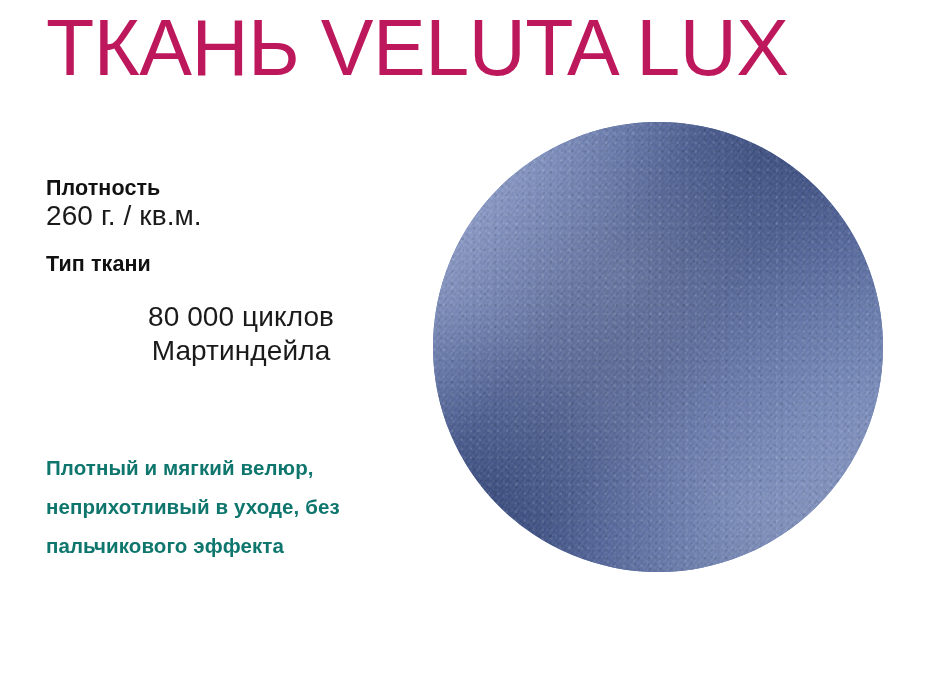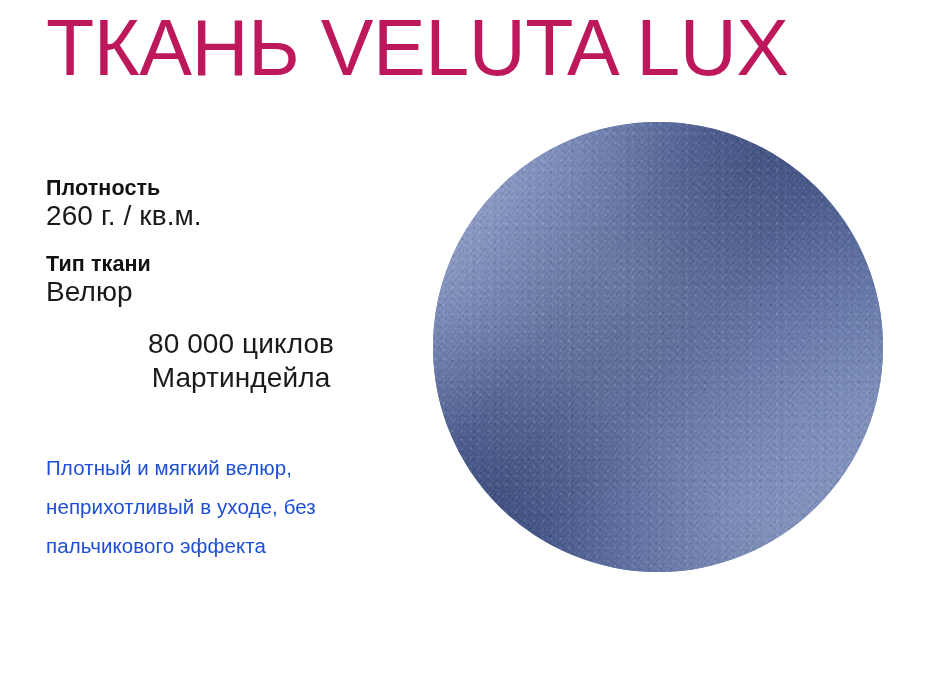--- a/index.html
+++ b/index.html
@@ -69,22 +69,22 @@
   }
 
   
   .description {
     position: absolute;
     left: 46px;
     top: 448px;
     width: 380px;
     font-size: 20.5px;
     line-height: 39px;
-    font-weight: 400;
-    color: #1d4ed8;
+    font-weight: 700;
+    color: #0f766e;
     letter-spacing: 0.1px;
   }
 
   
   .swatch {
     position: absolute;
     left: 433px;
     top: 122px;
     width: 450px;
     height: 450px;
@@ -173,21 +173,20 @@
 
   <div class="specs">
 
     <div class="spec-group">
       <div class="spec-label">Плотность</div>
       <div class="spec-value">260 г. / кв.м.</div>
     </div>
 
     <div class="spec-group">
       <div class="spec-label">Тип ткани</div>
-      <div class="spec-value">Велюр</div>
     </div>
 
     <div class="spec-group">
       <div class="spec-value loose">80 000 циклов</div>
       <div class="spec-value loose">Мартиндейла</div>
     </div>
 
   </div>
 
   <div class="description">Плотный и мягкий велюр, неприхотливый в уходе, без пальчикового эффекта</div>

